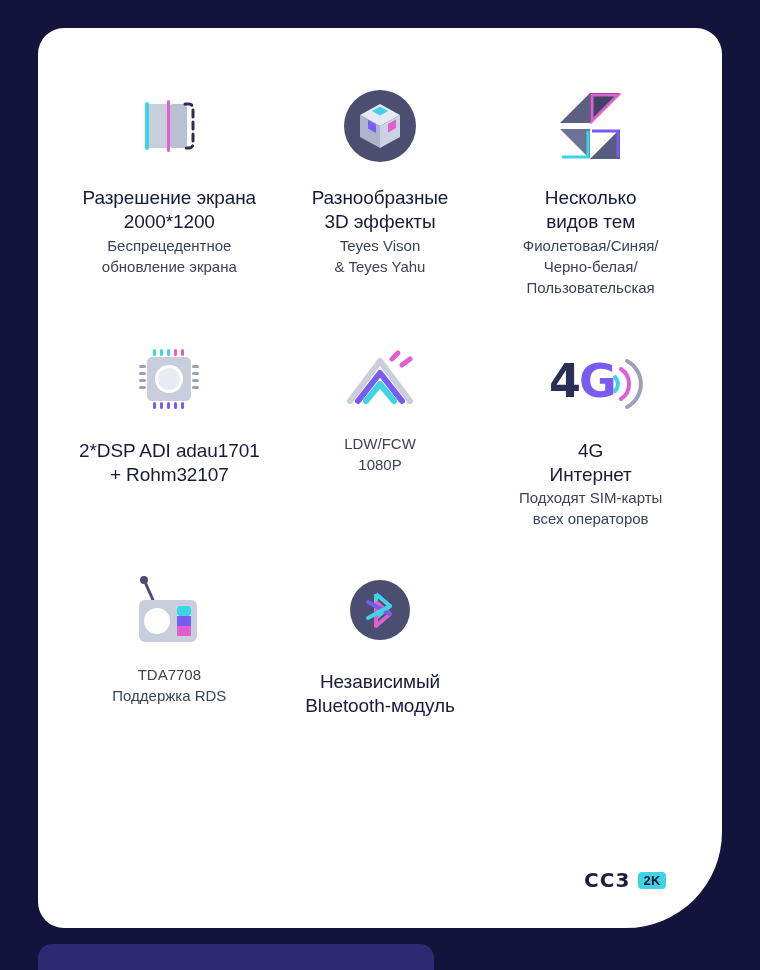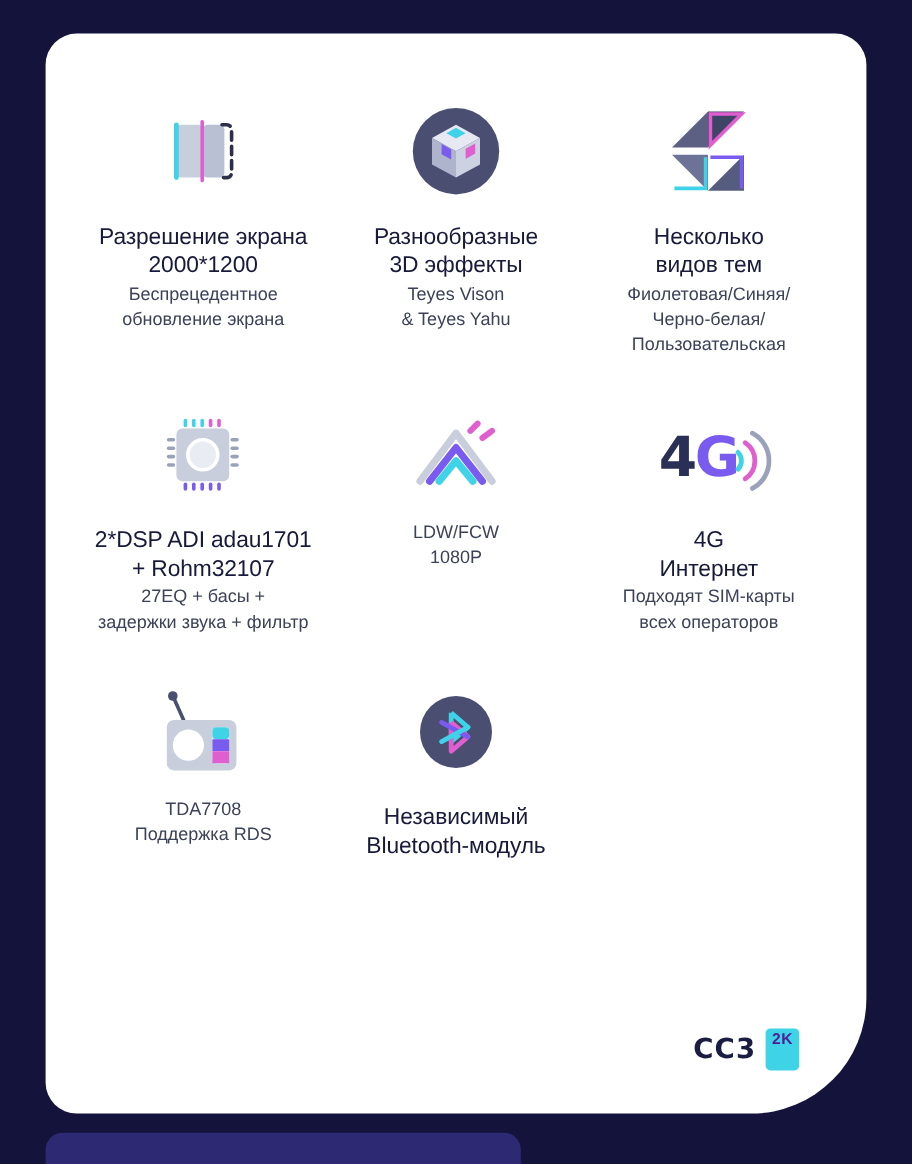--- a/index.html
+++ b/index.html
@@ -68,34 +68,34 @@
   }
   .logo {
     position: absolute;
     right: 56px;
     bottom: 36px;
     display: flex;
     align-items: center;
     gap: 8px;
   }
   .logo-text {
-    font-size: 23px;
+    font-size: 20px;
     font-weight: bold;
     color: #1a1c42;
     letter-spacing: 1px;
     font-family: "DejaVu Sans", sans-serif;
     text-align: right;
   }
   .logo-badge {
     background: #3fd3e8;
-    color: #4c1d95;
+    color: #0f172a;
     font-size: 13px;
     font-weight: bold;
     border-radius: 4px;
-    padding: 2px 5px 20px 5px;
+    padding: 2px 5px 2px 5px;
     line-height: 1;
     letter-spacing: 0.5px;
   }
   .bottom-strip {
     position: absolute;
     left: 38px;
     bottom: 0;
     width: 396px;
     height: 26px;
     background: #2d2a73;
@@ -187,21 +187,20 @@
               <rect x="12" y="42" width="7" height="3" rx="1.5"></rect>
               <rect x="12" y="49" width="7" height="3" rx="1.5"></rect>
               <rect x="65" y="28" width="7" height="3" rx="1.5"></rect>
               <rect x="65" y="35" width="7" height="3" rx="1.5"></rect>
               <rect x="65" y="42" width="7" height="3" rx="1.5"></rect>
               <rect x="65" y="49" width="7" height="3" rx="1.5"></rect>
             </g>
           </svg>
         </div>
         <div class="title">2*DSP ADI adau1701<br>+ Rohm32107</div>
-        <div class="sub">27EQ + басы +<br>задержки звука + фильтр</div>
       </div>
 
       <div class="cell">
         <div class="icon-wrap">
           <svg width="100" height="80" viewBox="0 0 100 80">
             <path d="M20 62 L50 22 L80 62" fill="none" stroke="#c9cedd" stroke-width="6" stroke-linecap="round" stroke-linejoin="round"></path>
             <path d="M28 62 L50 34 L72 62" fill="none" stroke="#7a5bf0" stroke-width="6" stroke-linecap="round" stroke-linejoin="round"></path>
             <path d="M36 62 L50 45 L64 62" fill="none" stroke="#3fd3e8" stroke-width="6" stroke-linecap="round" stroke-linejoin="round"></path>
             <path d="M62 20 L68 14" stroke="#e05fd0" stroke-width="5" stroke-linecap="round"></path>
             <path d="M72 26 L80 20" stroke="#e05fd0" stroke-width="5" stroke-linecap="round"></path>

